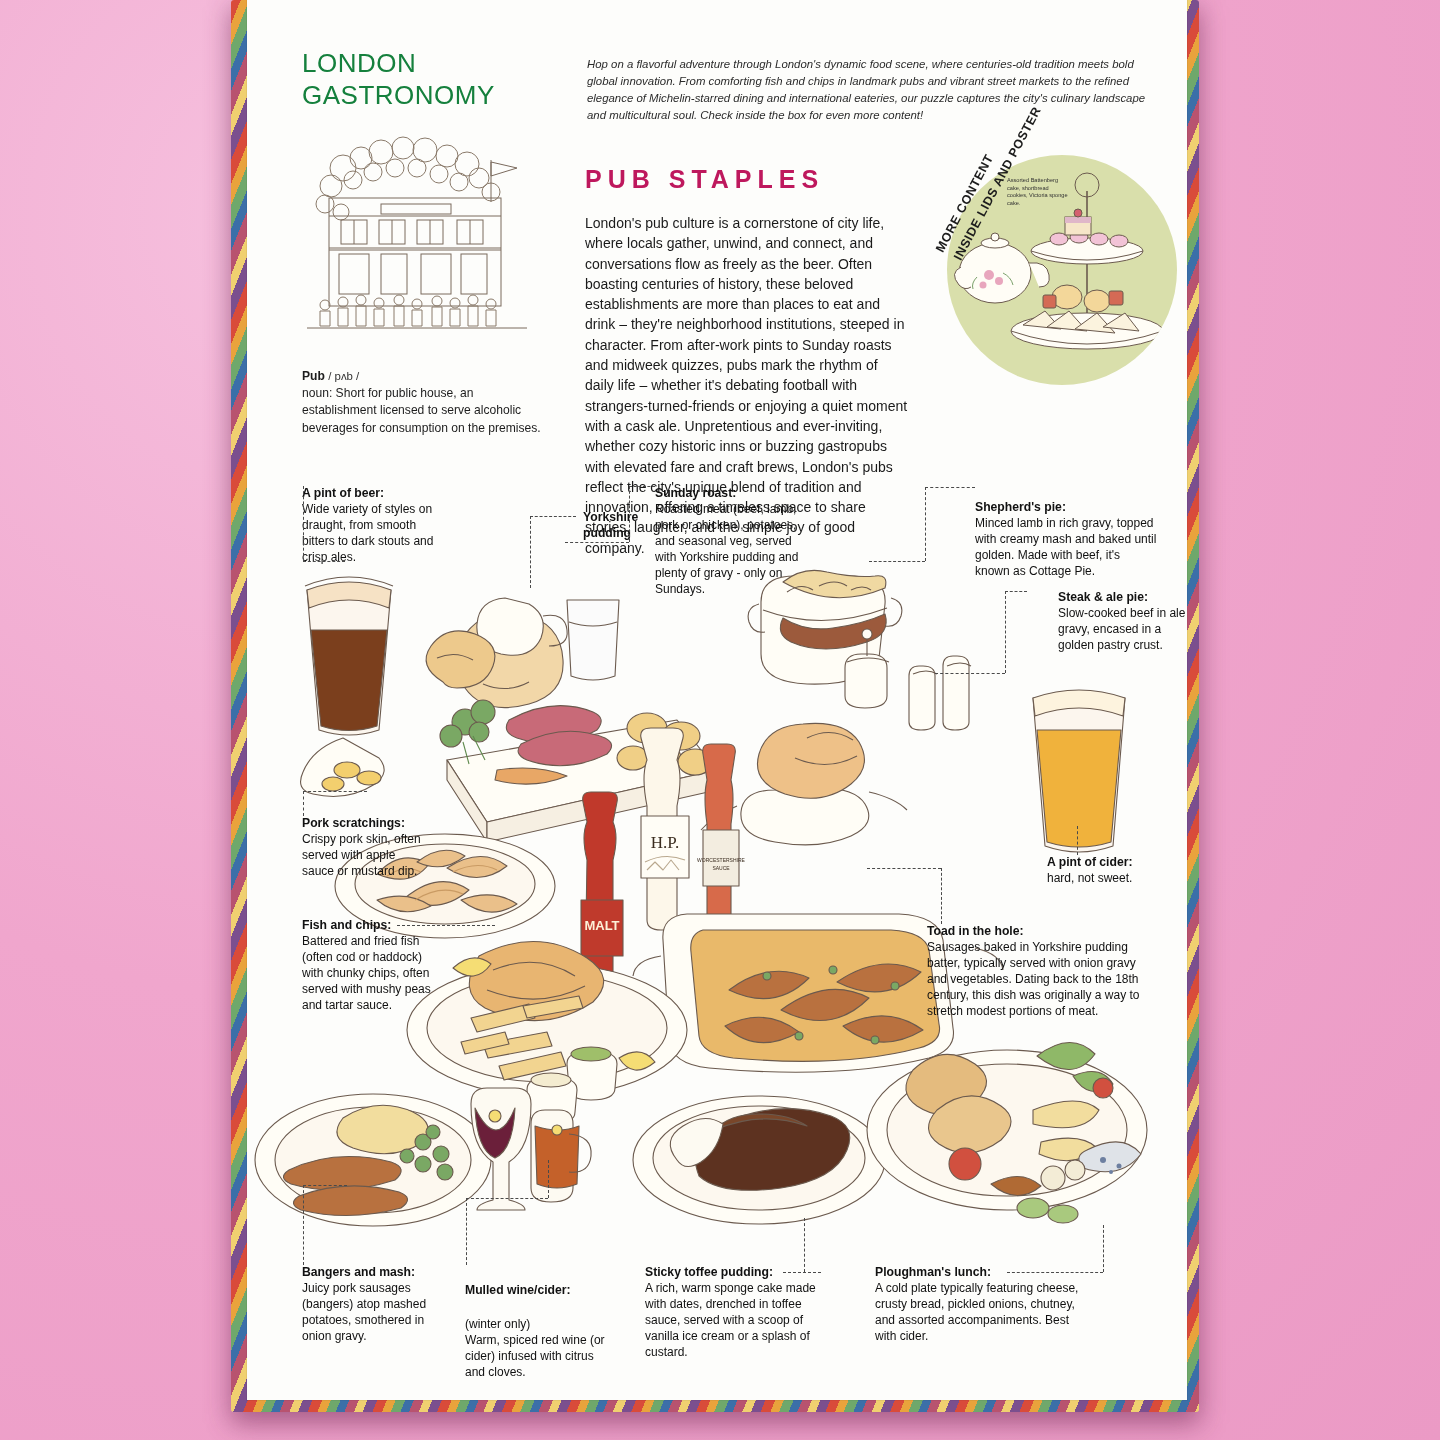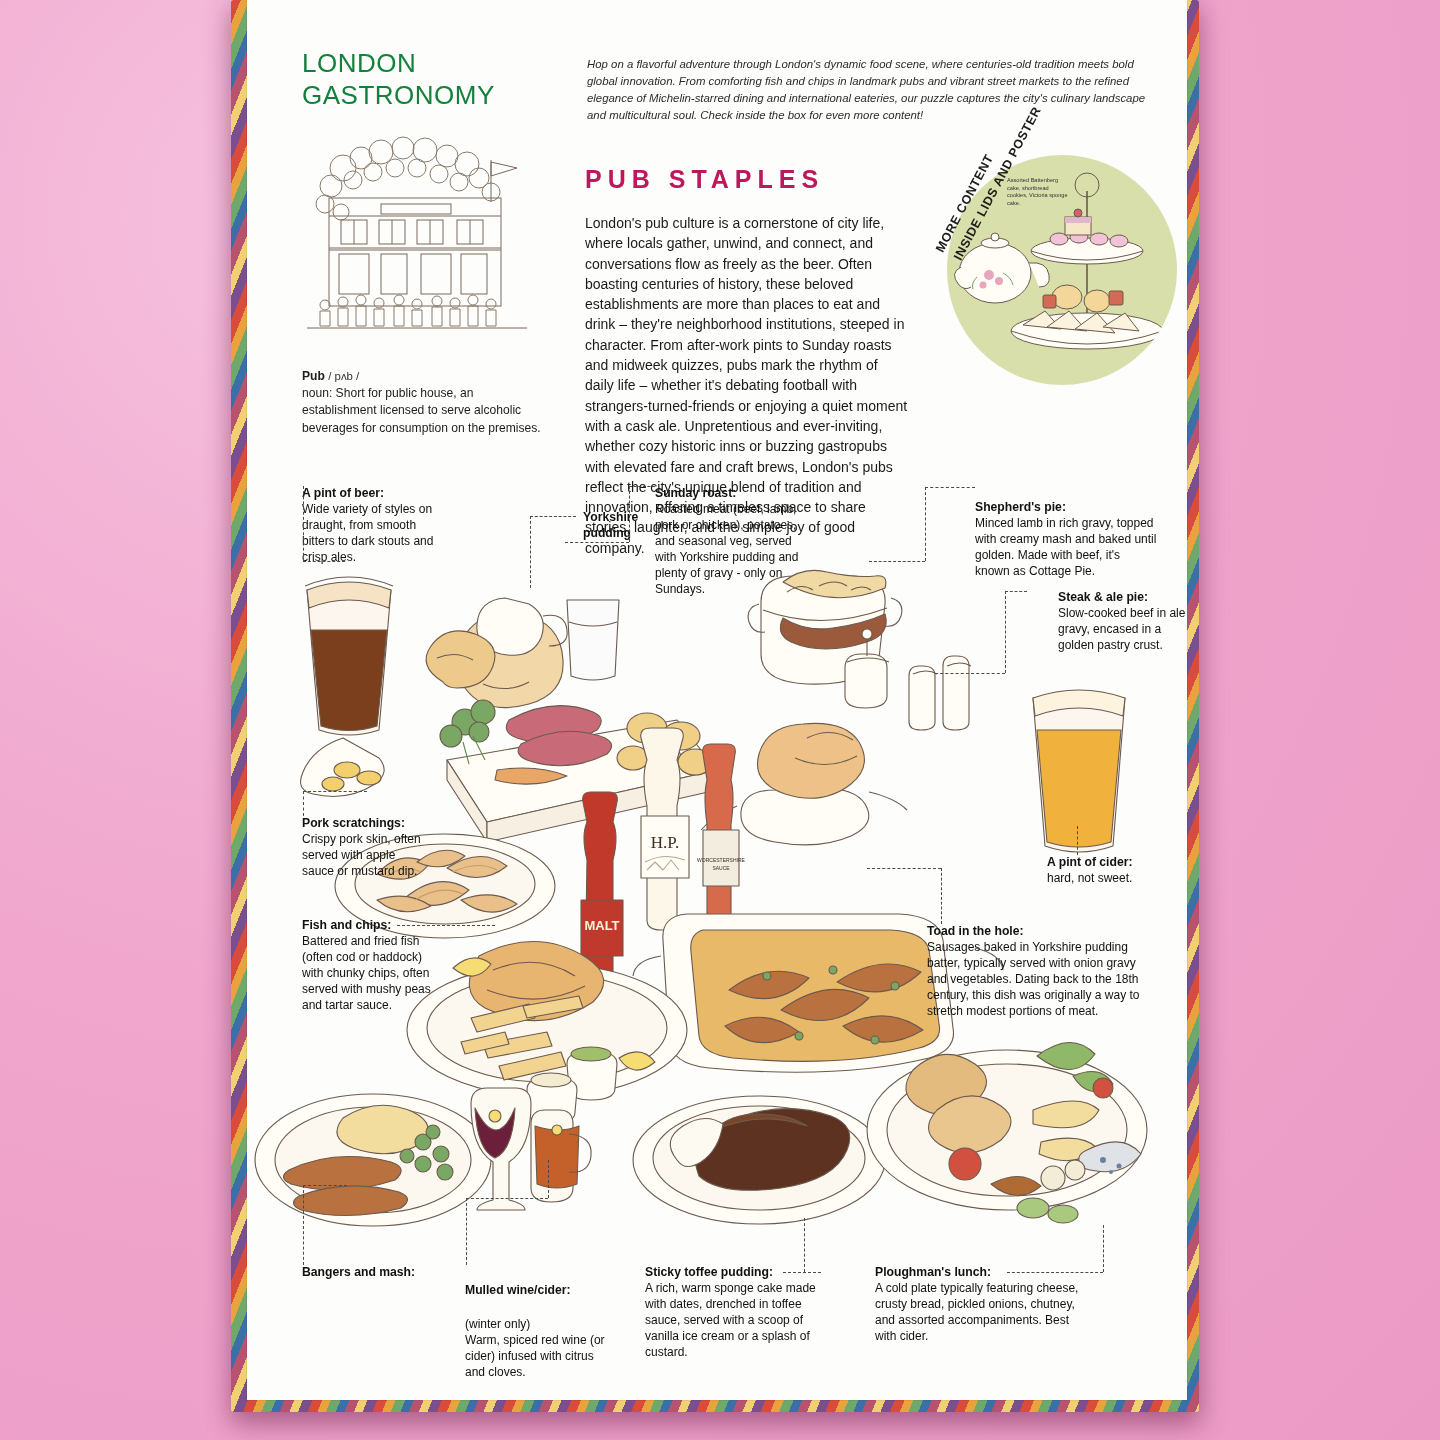--- a/index.html
+++ b/index.html
@@ -561,20 +561,21 @@
 
     <div class="callout" style="left:680px;top:924px;width:230px;">
       <div class="hd">Toad in the hole:</div>
       <div class="bd">Sausages baked in Yorkshire pudding batter, typically served with onion gravy and vegetables. Dating back to the 18th century, this dish was originally a way to stretch modest portions of meat.</div>
     </div>
     <div class="dash-v" style="left:694px;top:868px;height:56px;"></div>
     <div class="dash-h" style="left:620px;top:868px;width:74px;"></div>
 
     <div class="callout" style="left:55px;top:1265px;width:145px;">
       <div class="hd">Bangers and mash:</div>
+      <div class="bd">Juicy pork sausages (bangers) atop mashed potatoes, smothered in onion gravy.</div>
     </div>
     <div class="dash-v" style="left:56px;top:1185px;height:80px;"></div>
     <div class="dash-h" style="left:56px;top:1185px;width:44px;"></div>
 
     <div class="callout" style="left:218px;top:1265px;width:140px;white-space:pre-line;">
       <div class="hd">Mulled wine/cider:</div>
       <div class="bd">(winter only)
 Warm, spiced red wine (or cider) infused with citrus and cloves.</div>
     </div>
     <div class="dash-v" style="left:219px;top:1198px;height:67px;"></div>

